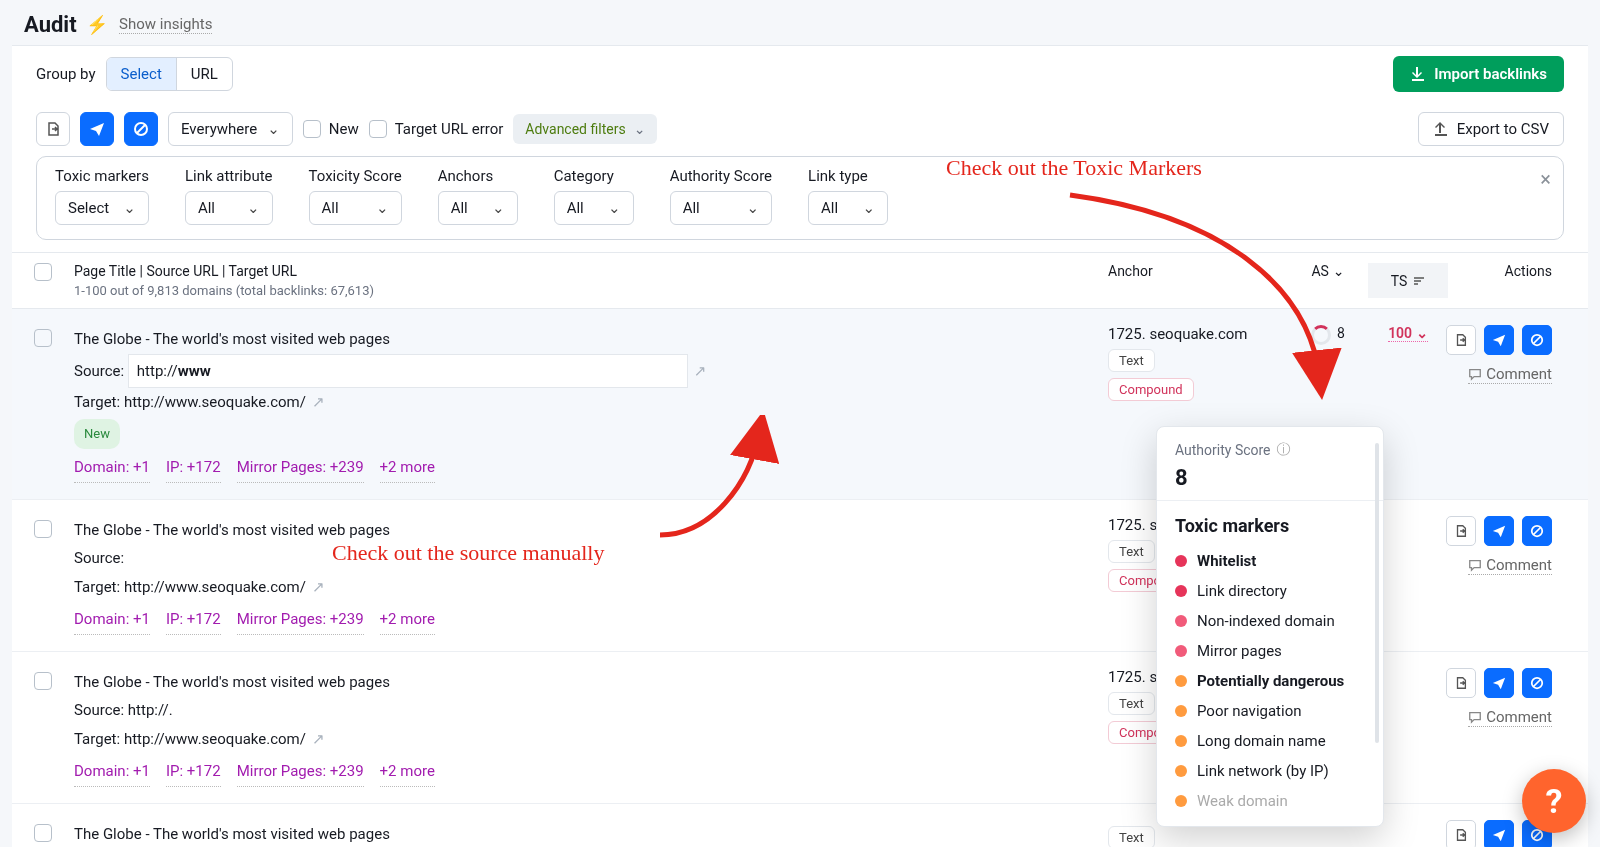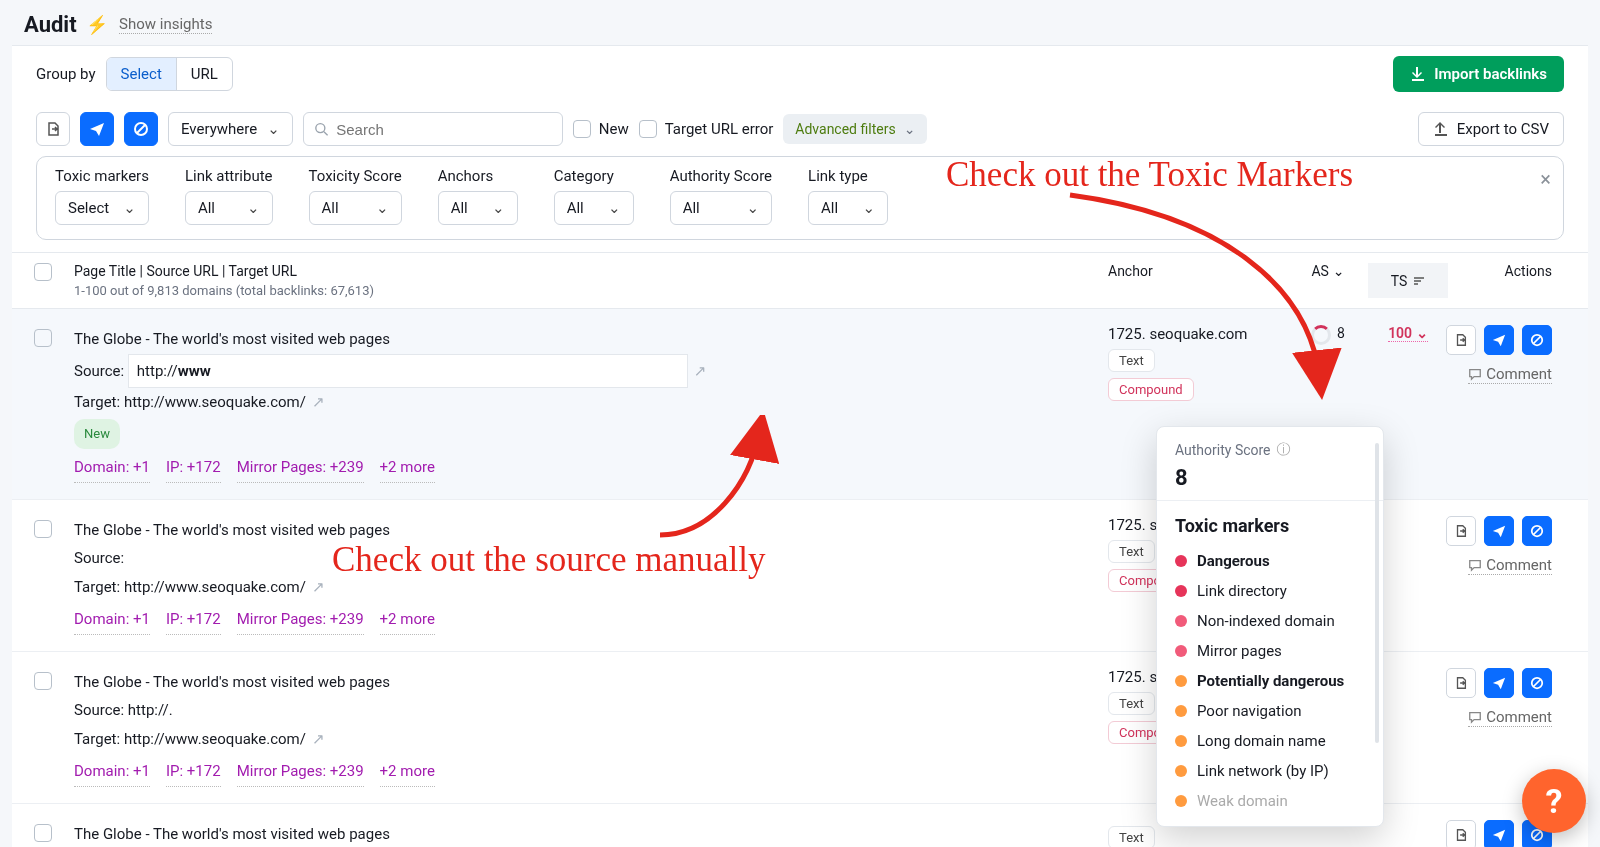--- a/index.html
+++ b/index.html
@@ -79,21 +79,21 @@
 .popup .heading{ font-size:18px; font-weight:700; margin-bottom:10px;}
 .popup .marker{ display:flex; gap:10px; align-items:center; font-size:15px; padding:6px 0;}
 .dot{width:12px;height:12px;border-radius:50%;display:inline-block;}
 .dot.red{background:#e6345a;}
 .dot.pink{background:#f15b7a;}
 .dot.orange{background:#ff9b3f;}
 .marker.bold{font-weight:700;}
 .marker.weak{color:#aaa;}
 
 
-.ann{ position:absolute; font-size:35px; color:#e4261c; font-family: "Comic Sans MS", "Marker Felt", cursive; z-index:30; pointer-events:none; font-weight:400;}
+.ann{ position:absolute; font-size:22px; color:#e4261c; font-family: "Comic Sans MS", "Marker Felt", cursive; z-index:30; pointer-events:none; font-weight:400;}
 svg.arrow{position:absolute; z-index:29; pointer-events:none;}
 .fab{ position:fixed; bottom:14px; right:14px; width:64px; height:64px; border-radius:50%; background:#ff642d; color:#fff; font-size:34px; font-weight:700; display:flex; align-items:center; justify-content:center; box-shadow:0 6px 20px rgba(0,0,0,0.25); cursor:pointer;}
 
 .source-input{ display:inline-block; border:1px solid #e3e7ec; padding:2px 8px; background:#fff; min-width:560px;}
 .container{position:relative;}
 .th-ts-wrap{background:#f2f4f7; display:flex; height:100%; align-items:center; justify-content:center; gap:6px;}
 svg{display:block;}
 </style>
 </head>
 <body>
@@ -137,27 +137,20 @@
   </div>
   <div class="icon-btn blue">
     <svg width="16" height="16" viewBox="0 0 16 16">
             <circle cx="8" cy="8" r="6" fill="none" stroke="#fff" stroke-width="2"></circle>
             <line x1="4" y1="12" x2="12" y2="4" stroke="#fff" stroke-width="2"></line>
           </svg>
   </div>
   <div class="select-box">
     <span>Everywhere</span>
     <span class="chev">⌄</span>
-  </div>
-  <div class="search-box">
-    <svg width="16" height="16" viewBox="0 0 16 16" style="margin-right:8px;">
-            <circle cx="7" cy="7" r="5" fill="none" stroke="#9aa3ad" stroke-width="1.5"></circle>
-            <line x1="11" y1="11" x2="15" y2="15" stroke="#9aa3ad" stroke-width="1.5"></line>
-          </svg>
-    <input type="text" placeholder="Search" style="">
   </div>
   <label class="chk-label">
           <span class="checkbox"></span>
           <span>New</span>
         </label>
   <label class="chk-label">
           <span class="checkbox"></span>
           <span>Target URL error</span>
         </label>
   <div class="chip-btn">
@@ -452,21 +445,21 @@
           <span>Authority Score</span>
           <span style="color:#aaa;">ⓘ</span>
         </div>
     <div class="big">8</div>
   </div>
   <div class="sec">
     <div class="heading">Toxic markers</div>
     <div id="markers">
           <div class="marker bold">
             <span class="dot red"></span>
-            <span>Dangerous</span>
+            <span>Whitelist</span>
           </div>
           <div class="marker">
             <span class="dot red"></span>
             <span>Link directory</span>
           </div>
           <div class="marker">
             <span class="dot pink"></span>
             <span>Non-indexed domain</span>
           </div>
           <div class="marker">

